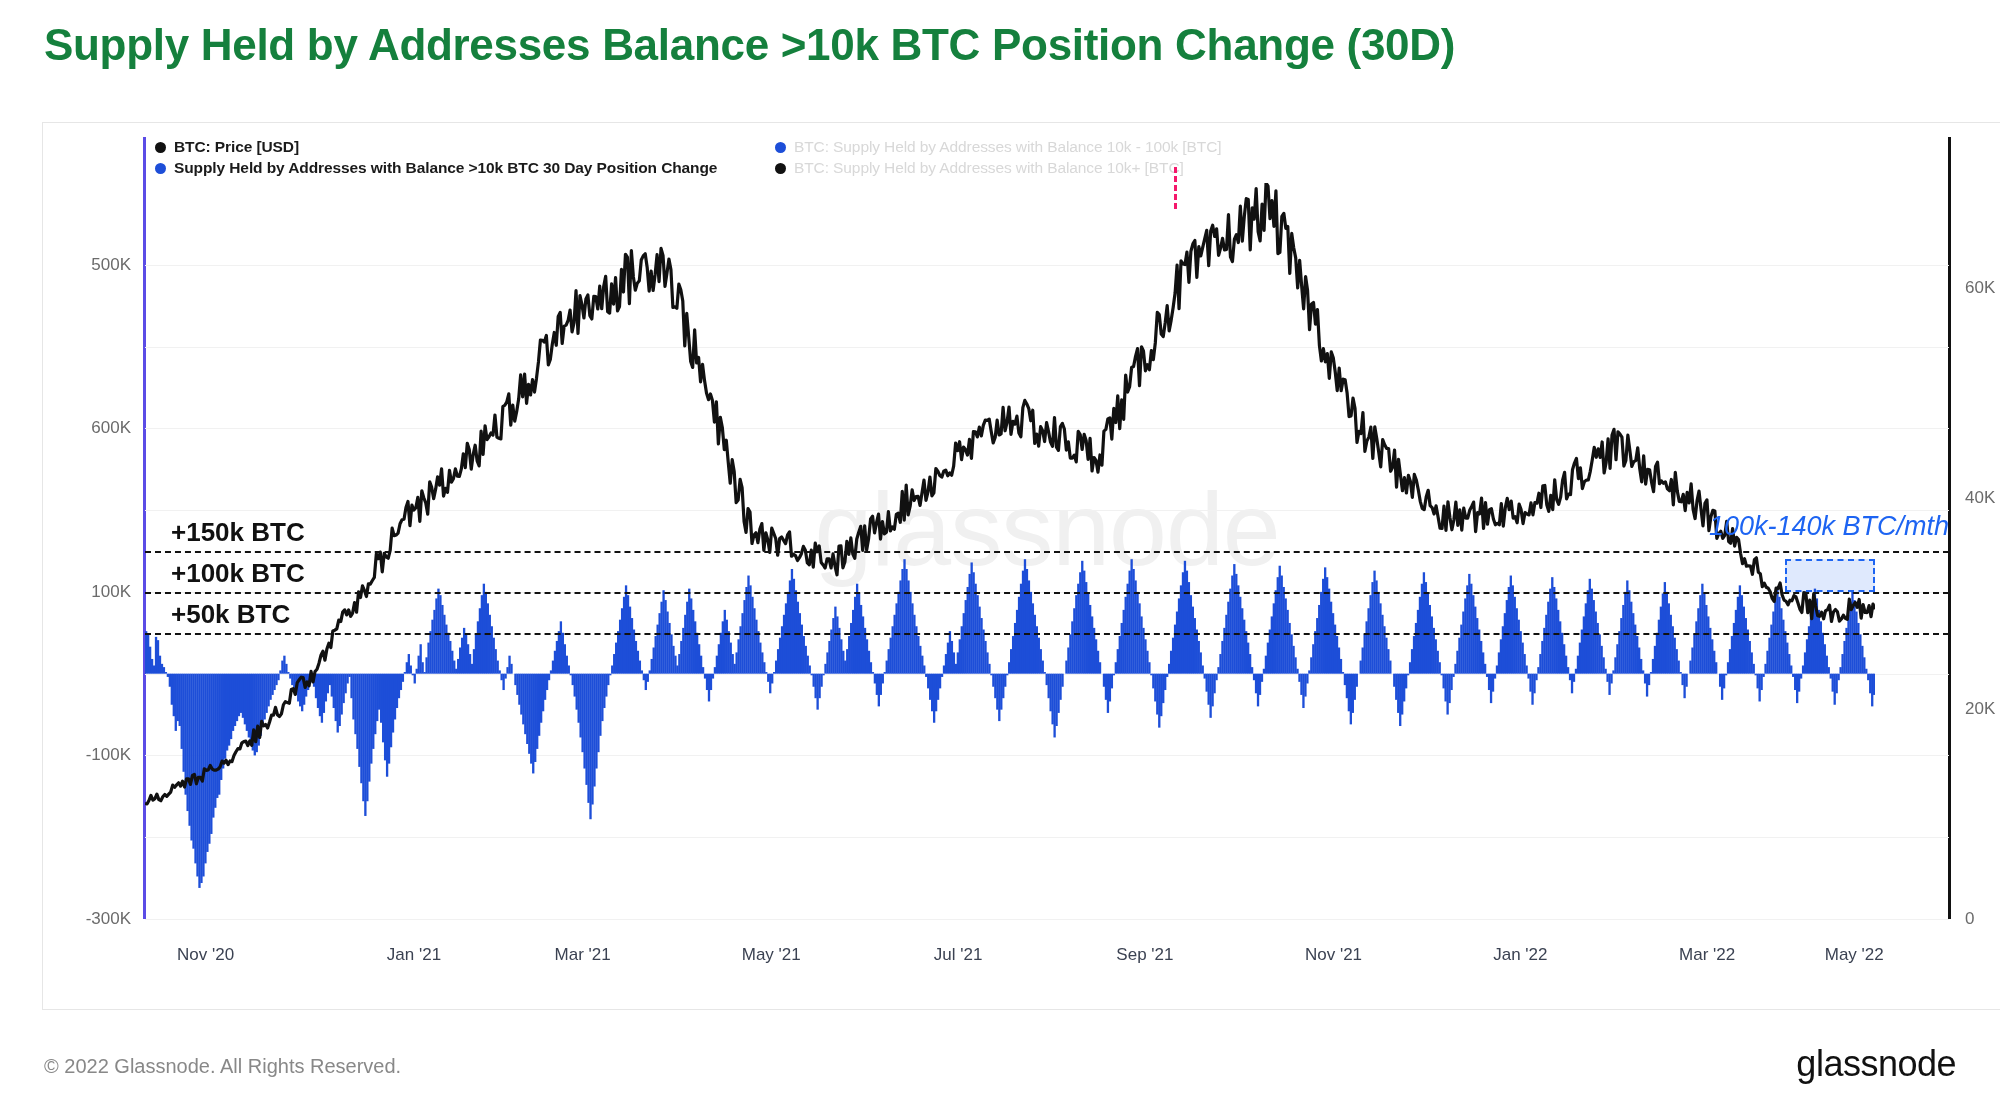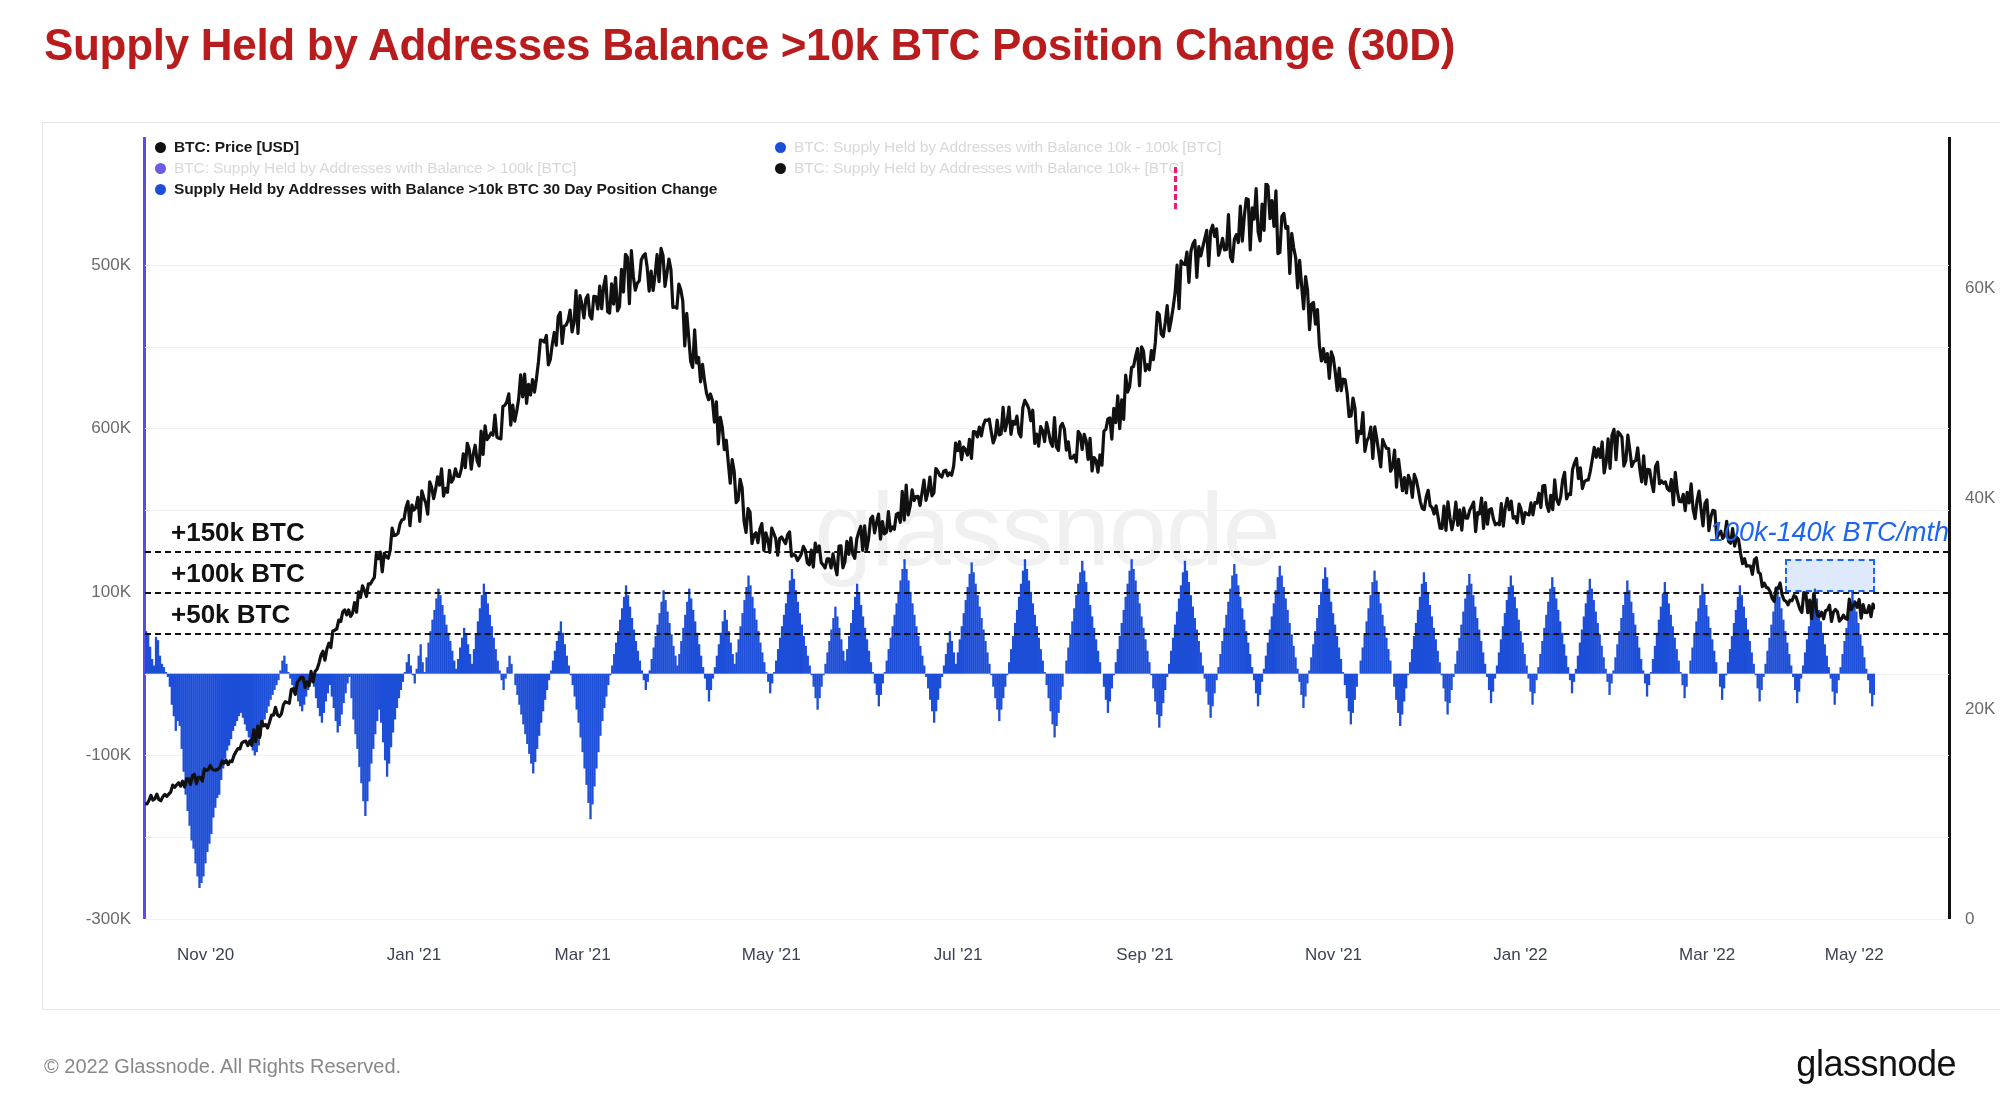--- a/index.html
+++ b/index.html
@@ -3,21 +3,21 @@
 <meta charset="utf-8">
 <style>
   html,body{margin:0;padding:0;}
   body{
     width:2000px;height:1098px;background:#ffffff;
     font-family:"Liberation Sans","DejaVu Sans",sans-serif;
     overflow:hidden;position:relative;
   }
   #page-title{
     position:absolute;left:44px;top:20px;
-    font-size:44px;font-weight:700;color:#b91c1c;
+    font-size:44px;font-weight:700;color:#15803d;
     letter-spacing:-0.3px;white-space:nowrap;
   }
   #chart-card{
     position:absolute;left:42px;top:122px;
     width:1988px;height:888px;
     border:1px solid #e6e6e6;background:#fff;box-sizing:border-box;
   }
   
   #legend{position:absolute;left:72px;top:14px;width:1760px;height:58px;}
   .legend-col{position:absolute;top:0;}
@@ -33,21 +33,21 @@
   #plot-inner{position:absolute;left:0;top:0;right:0;bottom:0;}
   .axis-label{position:absolute;font-size:17px;color:#6b6b6b;white-space:nowrap;text-align:center;}
   .y-left{right:calc(100% + 14px);transform:translateY(-50%);text-align:right;}
   .y-right{left:calc(100% + 16px);transform:translateY(-50%);}
   .x-tick{top:calc(100% + 26px);transform:translateX(-50%);font-size:17px;color:#3b4252;}
   .gridline{position:absolute;left:0;right:0;height:1px;background:#f1f1f1;}
   .vaxis-left{position:absolute;top:-46px;bottom:0;width:3px;background:#5b4ce6;}
   .vaxis-right{position:absolute;top:-46px;bottom:0;width:3px;background:#111;}
   .ann-line{position:absolute;left:0;right:0;border-top:2.4px dashed #111;}
   .ann-text{position:absolute;font-size:26px;font-weight:700;color:#111;white-space:nowrap;}
-  .blue-note{position:absolute;font-size:27px;font-style:italic;font-weight:500;color:#1d64f2;white-space:nowrap;margin-top:6px;}
+  .blue-note{position:absolute;font-size:27px;font-style:italic;font-weight:500;color:#1d64f2;white-space:nowrap;}
   .hl-box{position:absolute;background:rgba(29,100,242,.14);border:2.4px dashed #1d64f2;box-sizing:border-box;}
   .red-mark{position:absolute;width:0;border-left:3px dashed #f5176b;}
   #watermark{
     position:absolute;left:50%;top:47%;transform:translate(-50%,-50%);
     font-size:104px;color:#f0f0f0;font-weight:400;letter-spacing:-1px;
     pointer-events:none;user-select:none;
   }
   
   #copyright{position:absolute;left:44px;top:1055px;font-size:20px;color:#888;}
   #brand{position:absolute;right:44px;top:1043px;font-size:36px;color:#111;letter-spacing:-0.5px;}
@@ -58,24 +58,20 @@
 
 <div id="page-title">Supply Held by Addresses Balance &gt;10k BTC Position Change (30D)</div>
 
 <div id="chart-card">
 
   <div id="legend">
     <div class="legend-col c1">
       <div class="legend-item">
         <span class="legend-dot" style="background:#111111"></span>
         <span class="legend-label lg-active">BTC: Price [USD]</span>
-      </div>
-      <div class="legend-item">
-        <span class="legend-dot" style="background:#6b5ce7"></span>
-        <span class="legend-label lg-muted">BTC: Supply Held by Addresses with Balance &gt; 100k [BTC]</span>
       </div>
       <div class="legend-item">
         <span class="legend-dot" style="background:#1d4ed8"></span>
         <span class="legend-label lg-active">Supply Held by Addresses with Balance &gt;10k BTC 30 Day Position Change</span>
       </div>
     </div>
     <div class="legend-col c2">
       <div class="legend-item">
         <span class="legend-dot" style="background:#1d4ed8"></span>
         <span class="legend-label lg-muted">BTC: Supply Held by Addresses with Balance 10k - 100k [BTC]</span>

